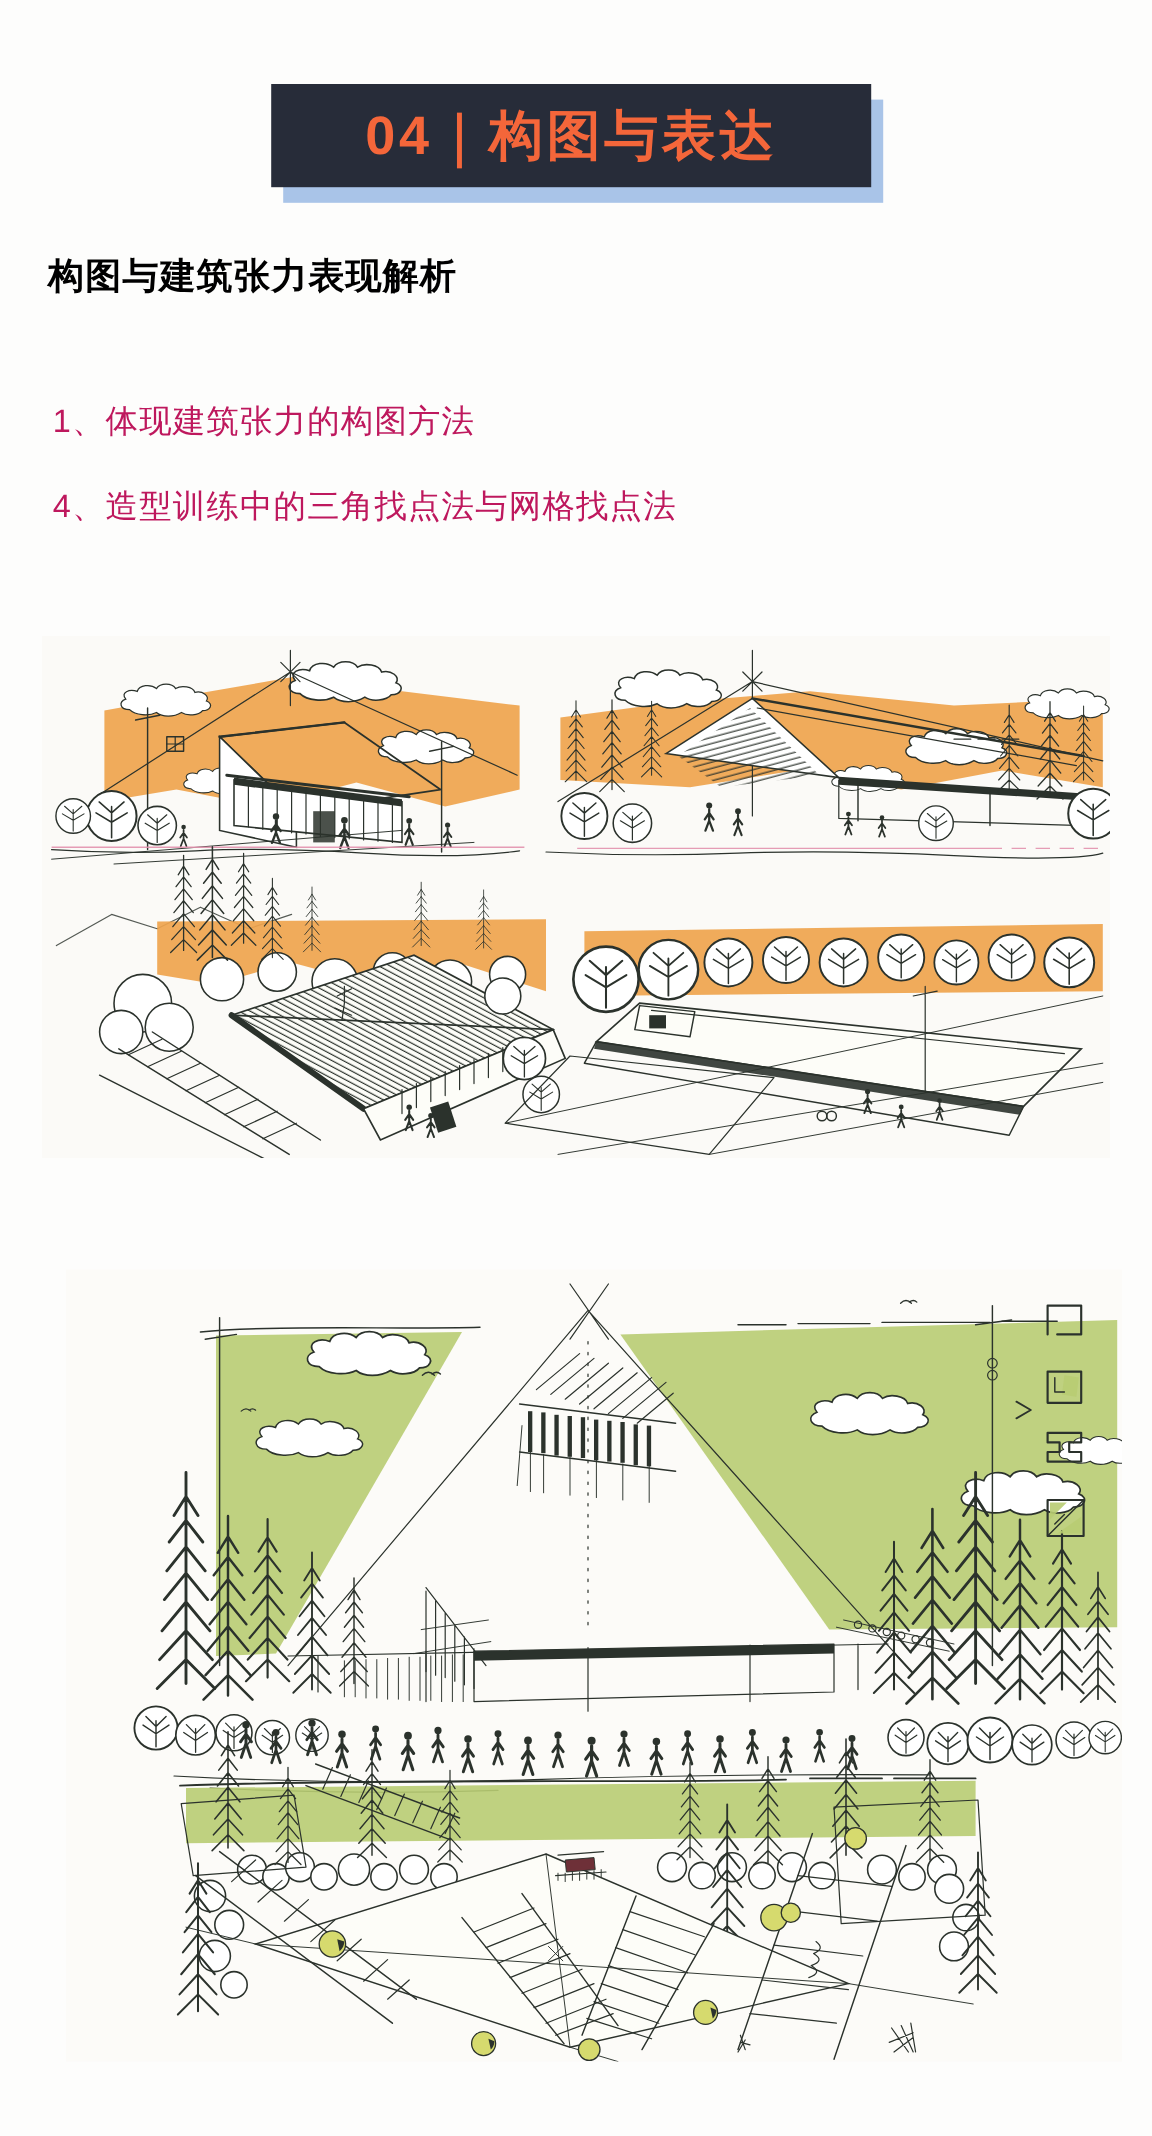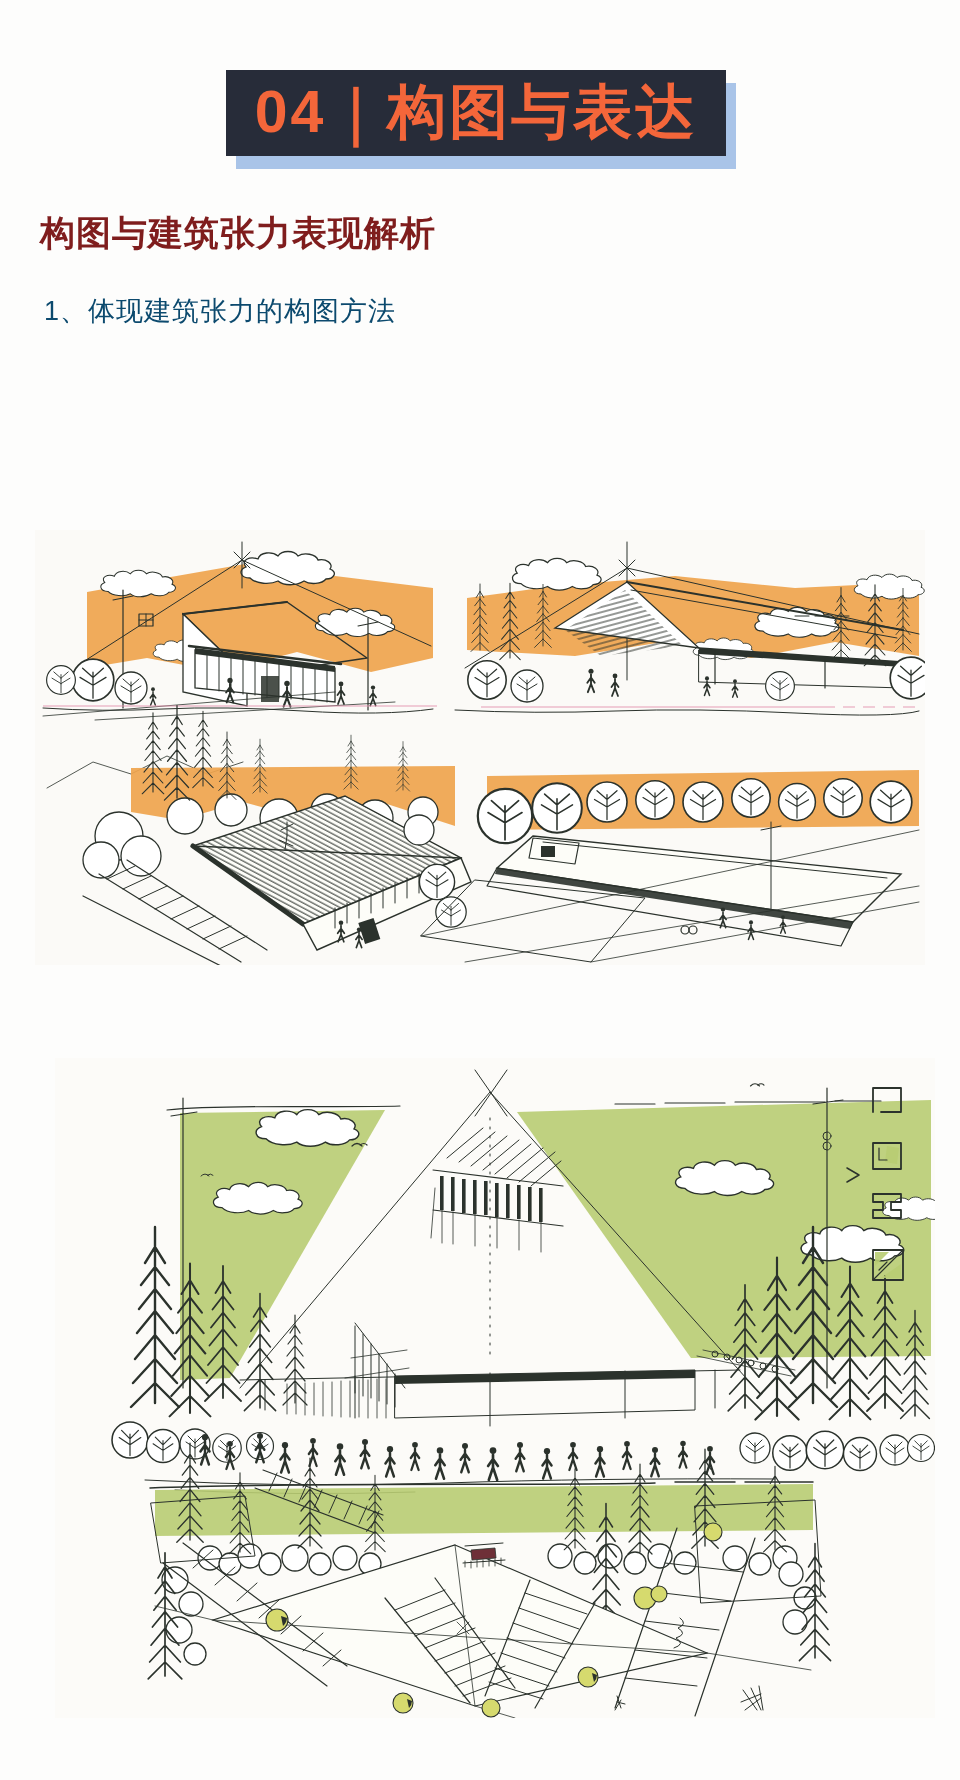--- a/index.html
+++ b/index.html
@@ -12,34 +12,34 @@
   .abs{position:absolute;}
   
   .chapter-badge{
     left:226px;top:70px;width:500px;height:86px;
     background:var(--header_bg);
     box-shadow:10px 13px 0 var(--header_shadow);
     display:flex;align-items:center;justify-content:center;
   }
   .chapter-badge span{
     color:var(--header_fg);
-    font-size:59px;font-weight:bold;letter-spacing:3px;
+    font-size:45px;font-weight:bold;letter-spacing:3px;
   }
   
   .section-title{
     left:40px;top:210px;margin:0;
-    font-size:35px;font-weight:bold;color:#7f1d1d;letter-spacing:1px;
+    font-size:30px;font-weight:bold;color:#000000;letter-spacing:1px;
   }
   
   .topic-list{
     left:44px;top:293px;margin:0;padding:0;list-style:none;
   }
   .topic-list li{
-    font-size:27px;color:#0c4a6e;height:31px;margin-bottom:36px;
-    letter-spacing:1px;white-space:nowrap;
+    font-size:27px;color:#be185d;height:31px;margin-bottom:36px;
+    letter-spacing:1px;white-space:nowrap;margin-top:40px;
   }
   
   figure{margin:0;}
   .sketch-orange{left:35px;top:530px;width:890px;height:435px;background:#fbfaf7;}
   .sketch-green{left:55px;top:1058px;width:880px;height:660px;background:#fcfbf8;}
   svg{display:block;}
   .ink{stroke:var(--ink);fill:none;stroke-linecap:round;stroke-linejoin:round;}
   .w08{stroke-width:.8}.w1{stroke-width:1}.w12{stroke-width:1.2}.w15{stroke-width:1.5}
   .w2{stroke-width:2}.w25{stroke-width:2.5}.w5{stroke-width:5}
   .inkfill{fill:var(--ink);stroke:none;}
@@ -55,20 +55,21 @@
 <body>
 
 <div class="abs chapter-badge">
   <span>04｜构图与表达</span>
 </div>
 
 <h1 class="abs section-title">构图与建筑张力表现解析</h1>
 
 <ul class="abs topic-list">
   <li>1、体现建筑张力的构图方法</li>
+  <li>4、造型训练中的三角找点法与网格找点法</li>
 </ul>
 
 <figure class="abs sketch-orange">
 <svg width="890" height="435" viewBox="0 0 890 435">
   <defs>
     <pattern id="o-hA" width="6" height="6" patternUnits="userSpaceOnUse" patternTransform="rotate(32)">
           <line class="pl" x1="1" y1="0" x2="1" y2="6"></line>
         </pattern>
     <pattern id="o-hB" width="5" height="5" patternUnits="userSpaceOnUse" patternTransform="rotate(75)">
           <line class="pl" x1="1" y1="0" x2="1" y2="5"></line>

